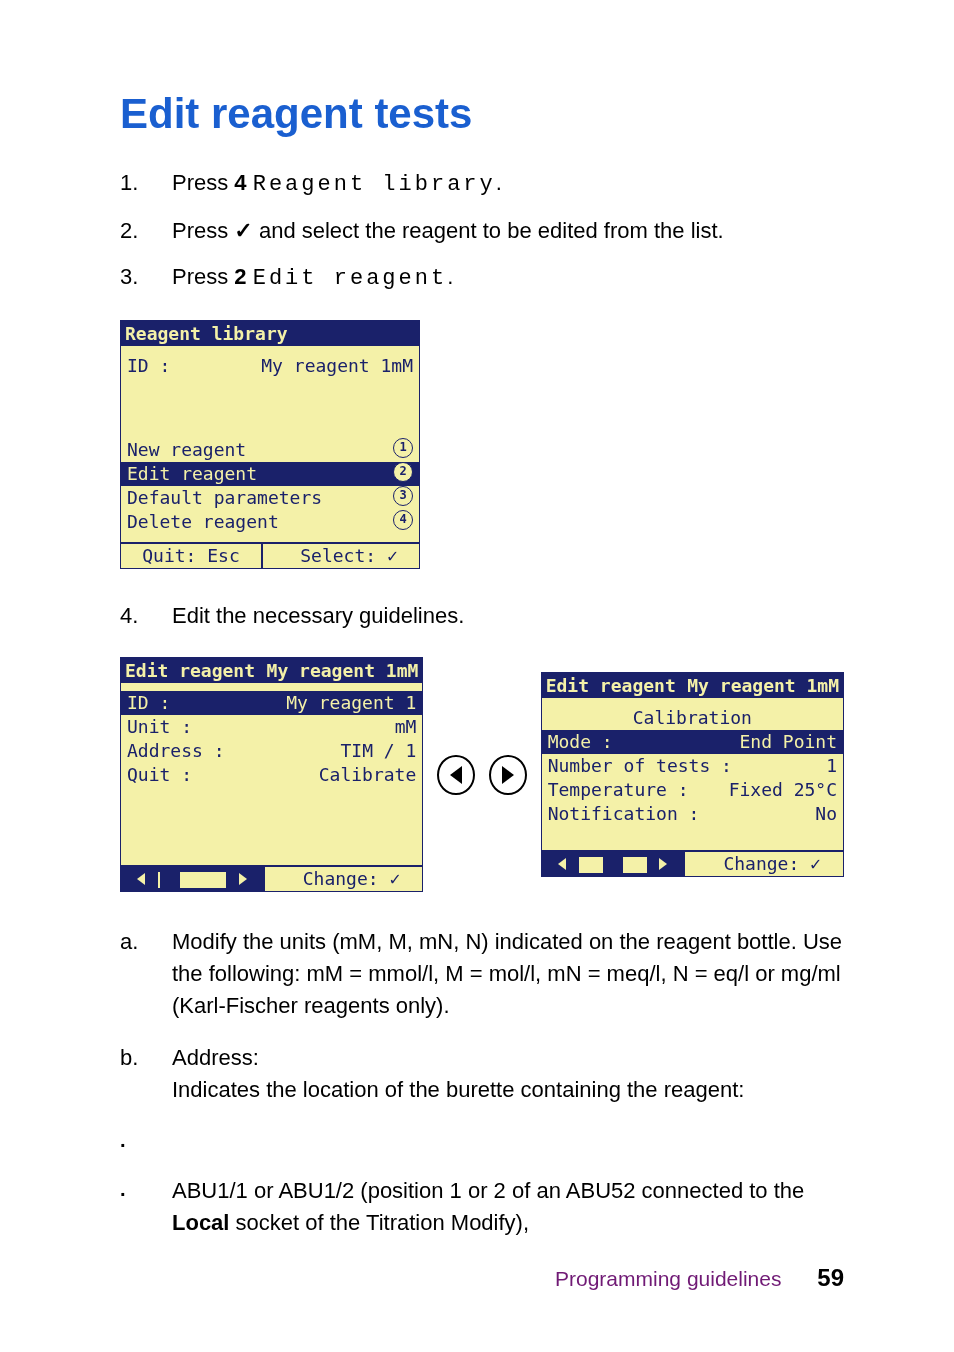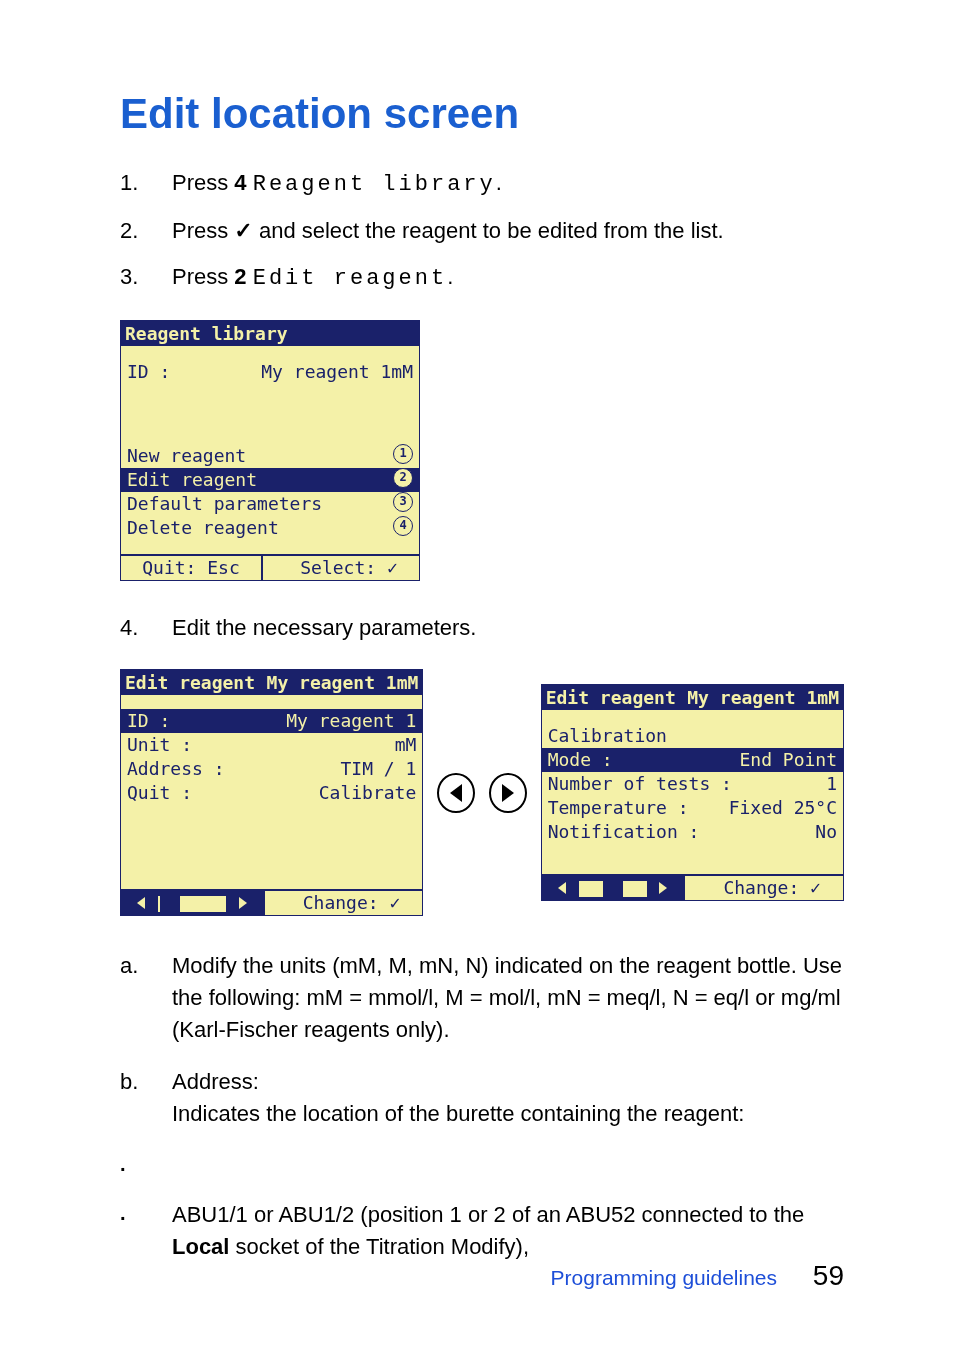--- a/index.html
+++ b/index.html
@@ -59,21 +59,21 @@
   .lcd .bar {
     background: #1a216a;
     color: #f4f1a8;
     padding: 2px 4px;
     font-weight: bold;
   }
   .lcd .bar .right {
     float: right;
   }
   .lcd .body {
-    padding: 14px 6px;
+    padding: 8px 6px;
     min-height: 20px;
   }
   .lcd .row {
     display: flex;
     justify-content: space-between;
     position: relative;
     line-height: 24px;
   }
   .lcd .row.hilite {
     background: #1a216a;
@@ -197,30 +197,30 @@
     flex:0 0 52px;
   }
   .sub-list .dot { font-size:20px; font-weight:bold; }
 
   .page-footer {
     position:absolute;
     bottom:60px;
     right:110px;
     font-size:21px;
   }
-  .page-footer .guide { color:#1d4ed8; margin-right:30px;margin-left:24px; }
-  .page-footer .pnum { font-weight:normal; font-size:28px; }
+  .page-footer .guide { color:#701a75; margin-right:30px;margin-left:24px; }
+  .page-footer .pnum { font-weight:bold; font-size:24px; }
   .screens-row .lcd { width: 324px; }
 </style>
 </head>
 <body>
 
 <div class="page">
 
-  <h1 class="title">Edit location screen</h1>
+  <h1 class="title">Edit reagent tests</h1>
 
   <ol class="steps">
     <li>
       <span class="num">1.</span>
       <span>
         <span>Press </span><b>4 </b><span class="mono">Reagent library</span><span>.</span>
       </span>
     </li>
     <li>
       <span class="num">2.</span>
@@ -265,21 +265,21 @@
     </div>
     <div class="footer">
       <div>Quit: Esc</div>
       <div>Select: ✓</div>
     </div>
   </div>
 
   <ol class="steps">
     <li>
       <span class="num">4.</span>
-      <span>Edit the necessary parameters.</span>
+      <span>Edit the necessary guidelines.</span>
     </li>
   </ol>
 
   <div class="screens-row">
 
     <div class="lcd">
       <div class="bar">
         <span>Edit reagent</span>
         <span class="right">My reagent 1mM</span>
       </div>
@@ -318,21 +318,21 @@
     <div class="navcircle">
       <div class="t r"></div>
     </div>
 
     <div class="lcd">
       <div class="bar">
         <span>Edit reagent</span>
         <span class="right">My reagent 1mM</span>
       </div>
       <div class="body">
-        <div class="row" style="">
+        <div class="row" style="justify-content:center">
           <span>Calibration</span>
         </div>
         <div class="row hilite">
           <span>Mode :</span>
           <span class="val">End Point</span>
         </div>
         <div class="row">
           <span>Number of tests :</span>
           <span class="val">1</span>
         </div>

